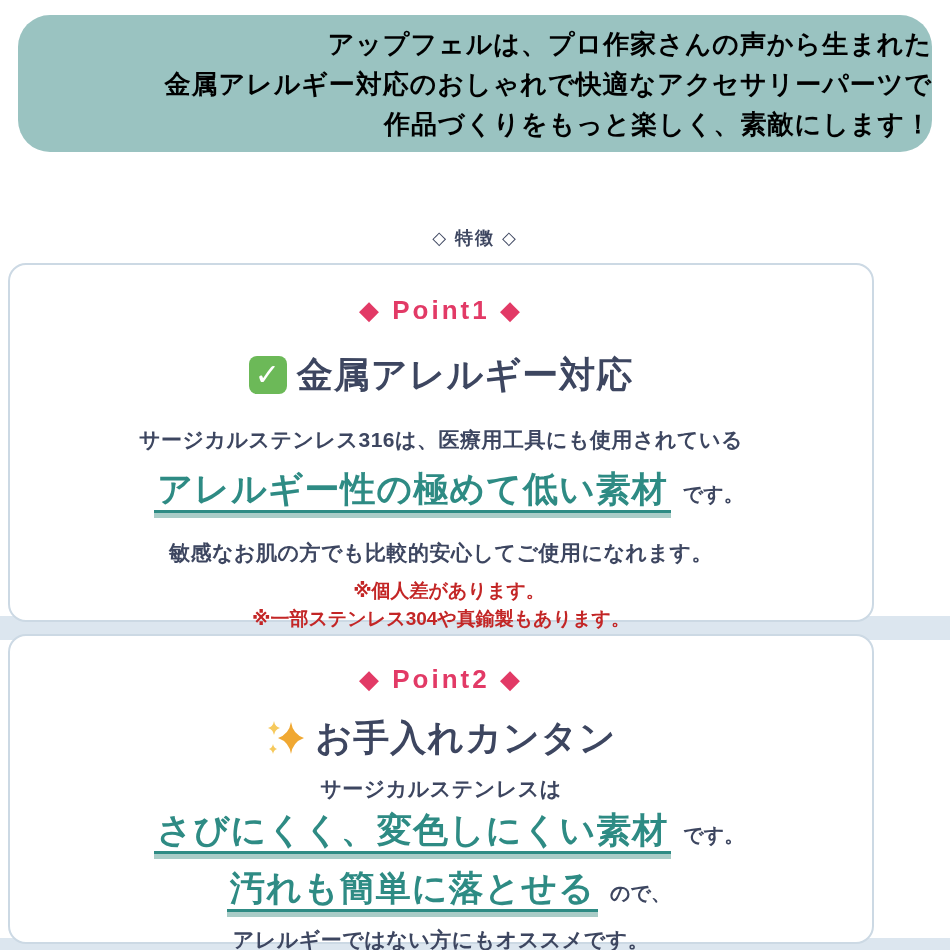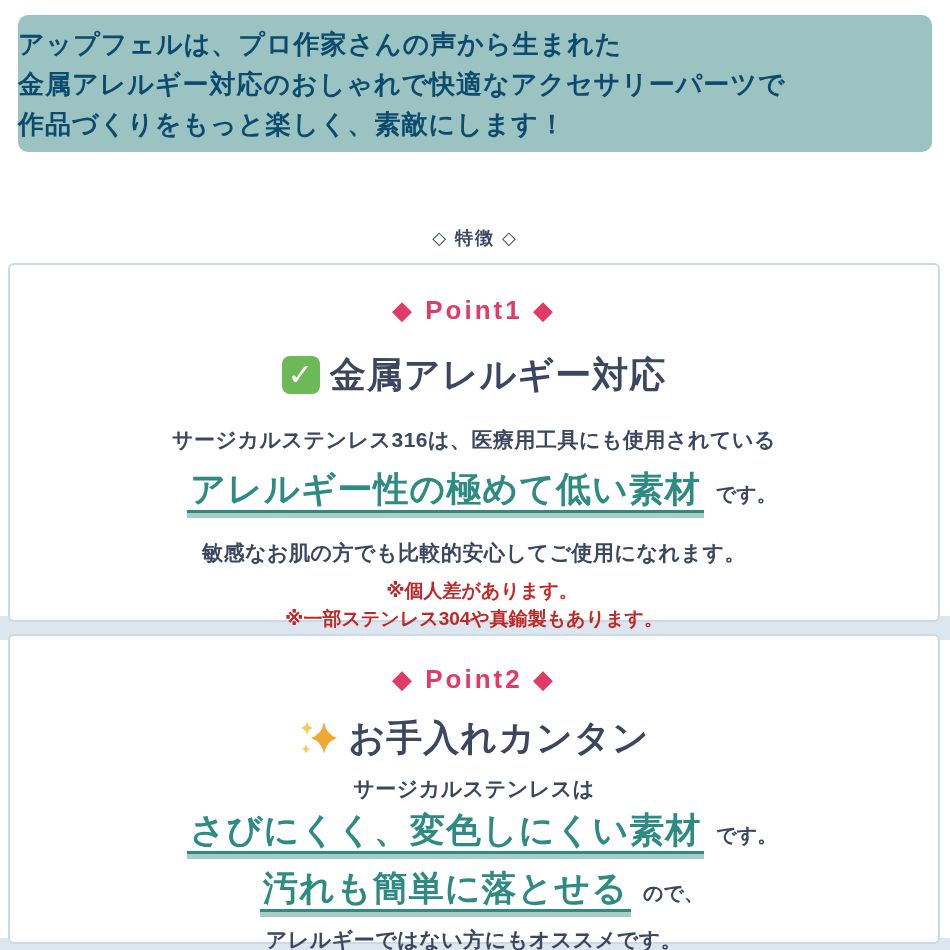--- a/index.html
+++ b/index.html
@@ -17,26 +17,26 @@
     font-weight: bold;
   }
   
   .banner {
     position: absolute;
     left: 18px;
     top: 15px;
     width: 914px;
     height: 137px;
     background: var(--banner_bg, #9ac3c1);
-    border-radius: 10px;
+    border-radius: 32px;
     display: flex;
     flex-direction: column;
     justify-content: center;
-    text-align: left;
-    color: #0c4a6e;
+    text-align: right;
+    color: #000000;
     font-size: 26px;
     line-height: 40px;
     letter-spacing: 1px;
   }
   
   .section-title {
     position: absolute;
     top: 164px;
     left: 0;
     width: 100%;
@@ -63,25 +63,25 @@
     width: 100%;
     background: var(--band, #dce6ef);
     z-index: 0;
   }
   .band-mid { top: 616px; height: 24px; }
   .band-bottom { top: 938px; height: 12px; }
   
   .card {
     position: absolute;
     left: 8px;
-    width: 932px;
+    width: 866px;
     box-sizing: border-box;
     background: #ffffff;
     border: 2px solid var(--card_border, #ccd9e4);
-    border-radius: 6px;
+    border-radius: 18px;
     text-align: center;
     z-index: 1;
   }
   .card-point1 { top: 263px; height: 359px; }
   .card-point2 { top: 634px; height: 310px; }
   .point-label {
     margin-top: 30px;
     color: var(--pink, #e23a66);
     font-size: 26px;
     letter-spacing: 3px;

